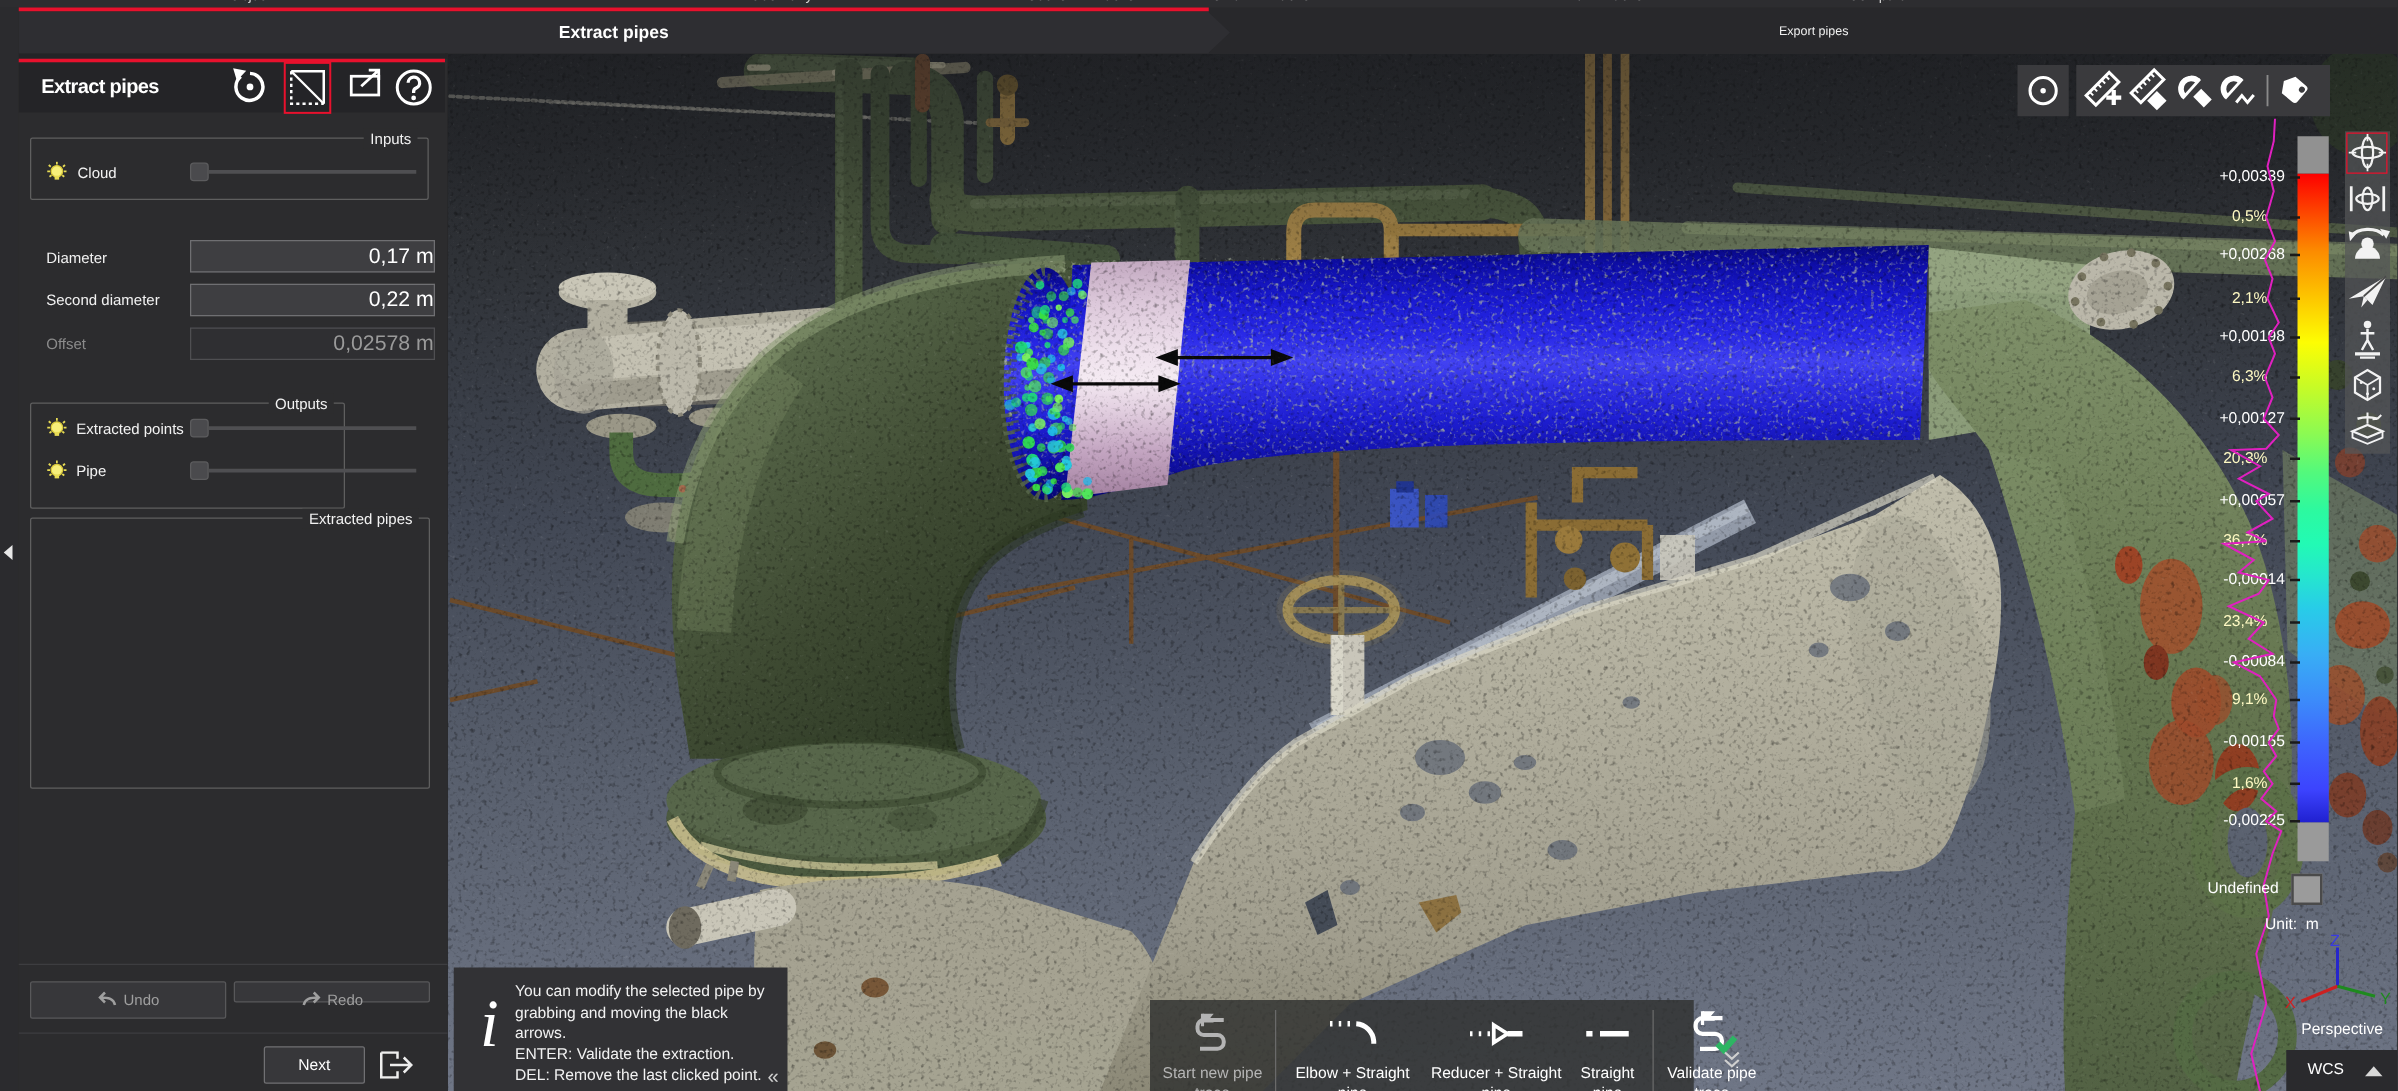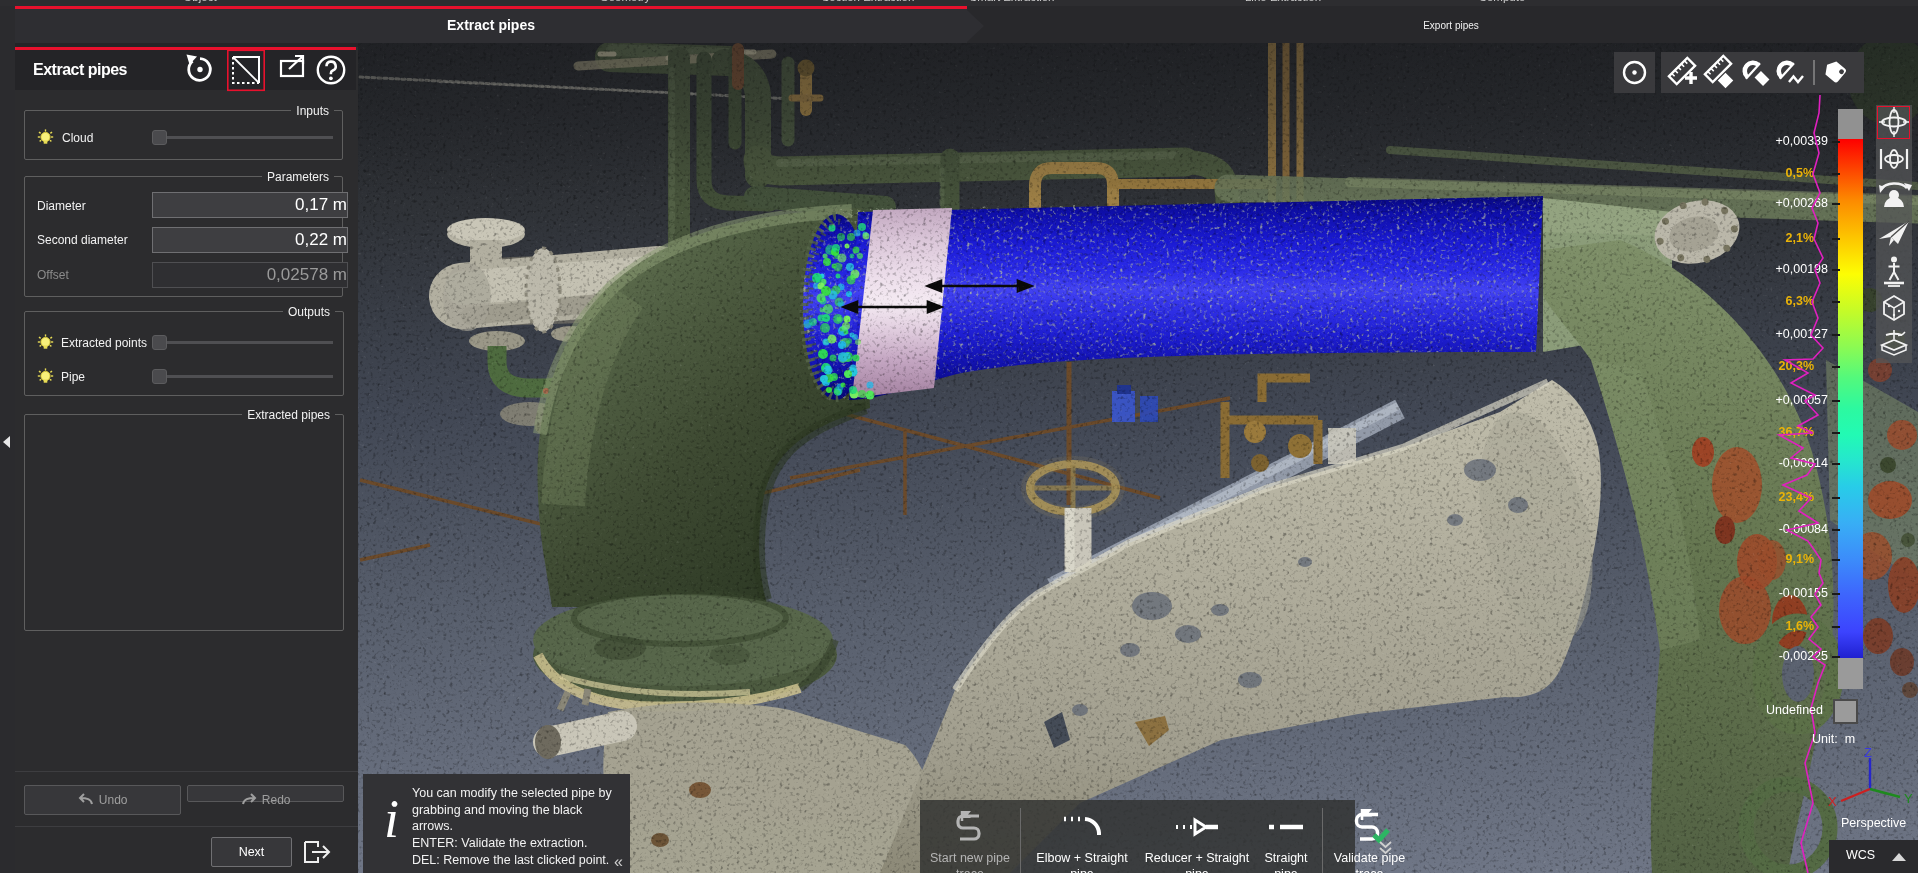--- a/index.html
+++ b/index.html
@@ -49,21 +49,21 @@
 #ttool1{left:1614px;top:52px;width:41px;height:41px;background:#3a3a3d;}
 #ttool2{left:1661px;top:52px;width:203px;height:41px;background:#3a3a3d;}
 #rtool{left:1876px;top:105px;width:36px;height:258px;background:rgba(84,86,88,0.72);}
 
 #cbar{left:1838px;top:109px;width:25px;height:580px;}
 #cbar .gtop{position:absolute;left:0;top:0;width:25px;height:30px;background:#919191;}
 #cbar .grad{position:absolute;left:0;top:30px;width:25px;height:519px;
 background:linear-gradient(#fe0000 0%,#fd4600 6%,#fc8c00 12%,#fdc500 19%,#fdfd03 26%,#c6fb27 33%,#8cfa52 40%,#53f97c 46%,#2cf9a0 52%,#22fab4 57%,#25e6ce 62%,#28ccE8 67%,#38aef5 74%,#3c8cfa 81%,#3e64fd 88%,#3c43fe 95%,#2020d0 100%);}
 #cbar .gbot{position:absolute;left:0;top:549px;width:25px;height:31px;background:#9a9a9a;}
 .cbl{position:absolute;font-size:12.5px;color:#fff;text-align:right;width:70px;}
-.cbl.cy{color:#eab308;font-weight:bold;}
+.cbl.cy{color:#fef9c3;}
 #undef{left:1766px;top:703px;font-size:12.5px;color:#fff;}
 #undefbox{left:1833px;top:699px;width:25px;height:25px;background:#9b9b9b;border:2px solid #4a4a4a;}
 #unitlbl{left:1812px;top:732px;font-size:12.5px;color:#fff;}
 #persp{left:1841px;top:816px;font-size:12.5px;color:#fff;}
 #wcs{left:1829px;top:840px;width:89px;height:33px;background:#2a2a2d;color:#fff;font-size:12.5px;}
 #wcs span{position:absolute;left:17px;top:8px;}
 #wcs .tri{position:absolute;right:12px;top:13px;width:0;height:0;border-left:7px solid transparent;border-right:7px solid transparent;border-bottom:8px solid #d8d8d8;}
 </style>
 </head>
 <body>
@@ -484,30 +484,27 @@
     </g>
   </svg>
   <div class="grp abs" style="left:24px;top:110px;width:319px;height:50px">
       <span class="lbl">Inputs</span>
     </div>
   <svg class="bulb abs" style="left:37px;top:129px" width="17" height="17" viewBox="0 0 17 17">
       <use href="#bulbg"></use>
     </svg>
   <span class="rowlbl abs" style="left:62px;top:131px">Cloud</span>
   <div class="hd abs" style="left:152px;top:130px"></div><div class="tr abs" style="left:167px;top:136px;width:166px"></div>
-  <div class="grp abs" style="left:24px;top:176px;width:319px;height:121px">
-      <span class="lbl">Parameters</span>
-    </div>
   <span class="rowlbl abs" style="left:37px;top:199px">Diameter</span>
   <div class="inp abs" style="left:152px;top:192px">0,17 m</div>
   <span class="rowlbl abs" style="left:37px;top:233px">Second diameter</span>
   <div class="inp abs" style="left:152px;top:227px">0,22 m</div>
   <span class="rowlbl abs" style="left:37px;top:268px;color:#8b8b8b">Offset</span>
   <div class="inp dis abs" style="left:152px;top:262px">0,02578 m</div>
-  <div class="grp abs" style="left:24px;top:311px;width:320px;height:85px">
+  <div class="grp abs" style="left:24px;top:322px;width:252px;height:85px">
       <span class="lbl">Outputs</span>
     </div>
   <svg class="bulb abs" style="left:37px;top:334px" width="17" height="17" viewBox="0 0 17 17">
       <use href="#bulbg"></use>
     </svg>
   <span class="rowlbl abs" style="left:61px;top:336px">Extracted points</span>
   <div class="hd abs" style="left:152px;top:335px"></div><div class="tr abs" style="left:167px;top:341px;width:166px"></div>
   <svg class="bulb abs" style="left:37px;top:368px" width="17" height="17" viewBox="0 0 17 17">
       <use href="#bulbg"></use>
     </svg>

